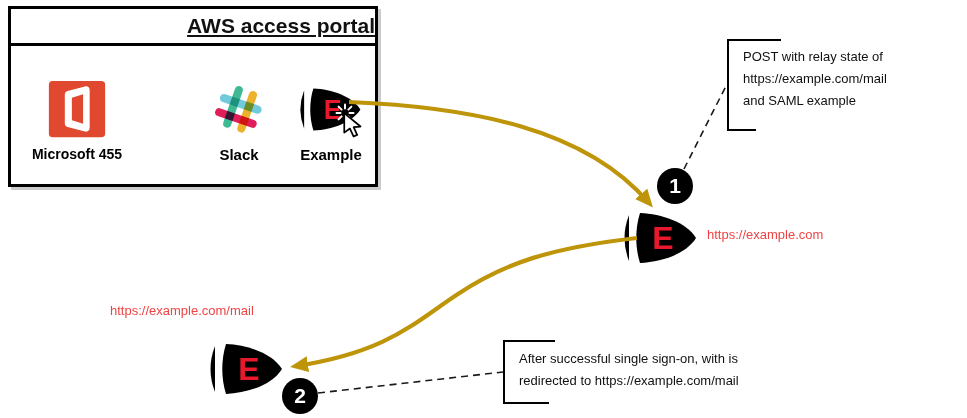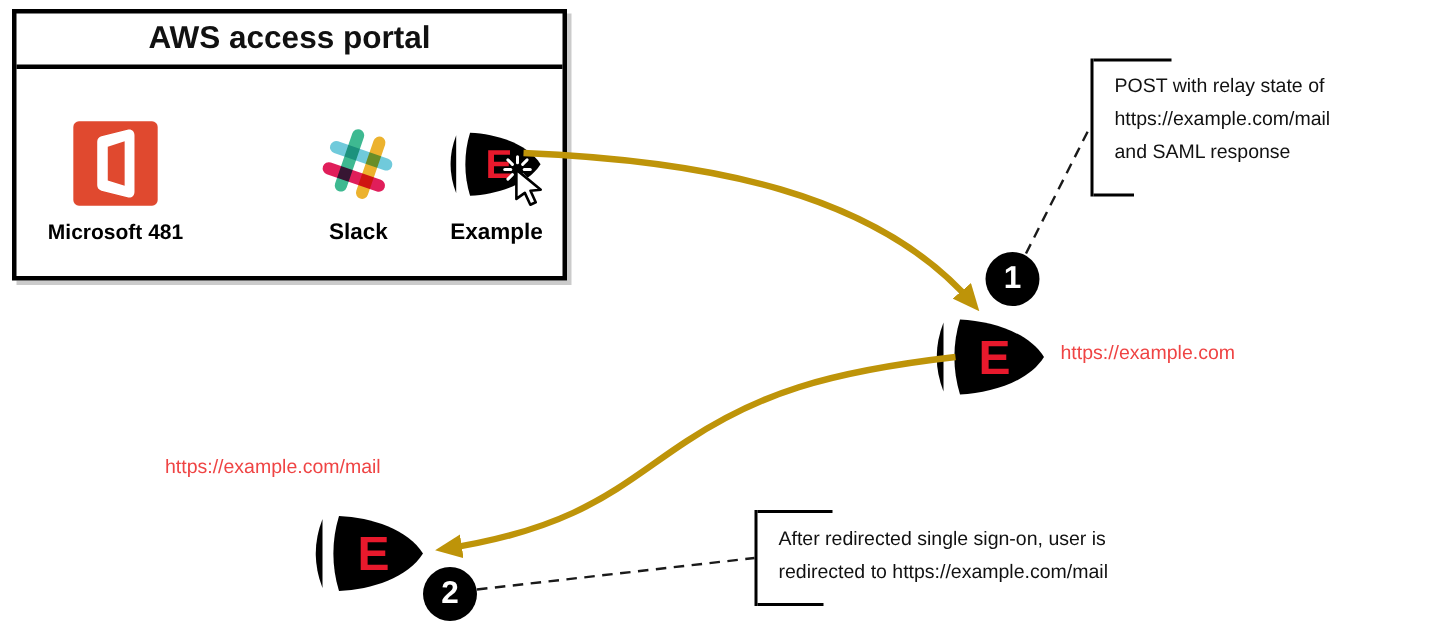--- a/index.html
+++ b/index.html
@@ -10,21 +10,21 @@
   
   .overlay{position:absolute;left:0;top:0;z-index:6;pointer-events:none;}
   
   .portal{
     position:absolute;left:8px;top:6px;width:370px;height:181px;
     border:3px solid #000;background:#fff;box-sizing:border-box;
     box-shadow:3px 3px 0 rgba(140,140,140,.45);z-index:2;
   }
   .portal-title{
     height:34px;line-height:34px;border-bottom:3px solid #000;
-    text-align:center;font-size:21px;font-weight:bold;color:#111;
+    text-align:right;font-size:21px;font-weight:bold;color:#111;text-decoration:underline;
   }
   .apps{position:absolute;left:0;top:40px;width:100%;height:130px;}
   .app{position:absolute;top:28px;text-align:center;}
   .app .icon-box{height:64px;display:flex;align-items:center;justify-content:center;}
   .app .app-label{margin-top:5px;font-weight:bold;font-size:15px;color:#000;white-space:nowrap;}
   .app-m365{left:16px;width:100px;}
   .app-m365 .app-label{font-size:14px;}
   .app-dropbox{left:112px;width:80px;}
   .app-slack{left:193px;width:70px;}
   .app-example{left:270px;width:100px;}
@@ -78,21 +78,21 @@
     <div class="apps">
 
       <div class="app app-m365">
         <div class="icon-box">
           <svg width="60" height="60" viewBox="0 0 64 64">
             <rect x="2" y="2" width="60" height="60" rx="4" fill="#E0492F"></rect>
             <path fill="#ffffff" fill-rule="evenodd" d="M19,16.5 C19,14.6 20.2,13.2 22,12.7 L40.5,8 C43.4,7.3 45.5,9 45.5,12 L45.5,52 C45.5,55 43.4,56.7 40.5,56 L22,51.3 C20.2,50.8 19,49.4 19,47.5 Z
                  M26.5,20 L38.5,16.2 L38.5,47.8 L26.5,44 Z"></path>
           </svg>
         </div>
-        <div class="app-label">Microsoft 481</div>
+        <div class="app-label">Microsoft 455</div>
       </div>
 
 
       <div class="app app-slack">
         <div class="icon-box">
           <svg width="58" height="64" viewBox="0 0 64 64">
             <g transform="rotate(19 32 32)">
               <rect x="8" y="21.5" width="48" height="9" rx="4.5" fill="#70CADB" style="mix-blend-mode:multiply"></rect>
               <rect x="8" y="38" width="48" height="9" rx="4.5" fill="#E01E5A" style="mix-blend-mode:multiply"></rect>
               <rect x="20.5" y="8" width="9" height="48" rx="4.5" fill="#3EB991" style="mix-blend-mode:multiply"></rect>
@@ -151,26 +151,26 @@
   </div>
   <div class="url-label url-example-mail">https://example.com/mail</div>
 
   <div class="badge badge-1">1</div>
   <div class="badge badge-2">2</div>
 
   <div class="callout callout-1">
     <div class="callout-text">
         <div>POST with relay state of</div>
         <div>https://example.com/mail</div>
-        <div>and SAML response</div>
+        <div>and SAML example</div>
       </div>
   </div>
   <div class="callout callout-2">
     <div class="callout-text">
-        <div>After redirected single sign-on, user is</div>
+        <div>After successful single sign-on, with is</div>
         <div>redirected to https://example.com/mail</div>
       </div>
   </div>
 
   <svg class="overlay" width="967" height="418" viewBox="0 0 967 418">
     <defs>
       <marker id="garrow" markerUnits="userSpaceOnUse" markerWidth="18" markerHeight="16" refX="12" refY="8" orient="auto">
         <path d="M0,0 L18,8 L0,16 Z" fill="#BE9409"></path>
       </marker>
     </defs>

